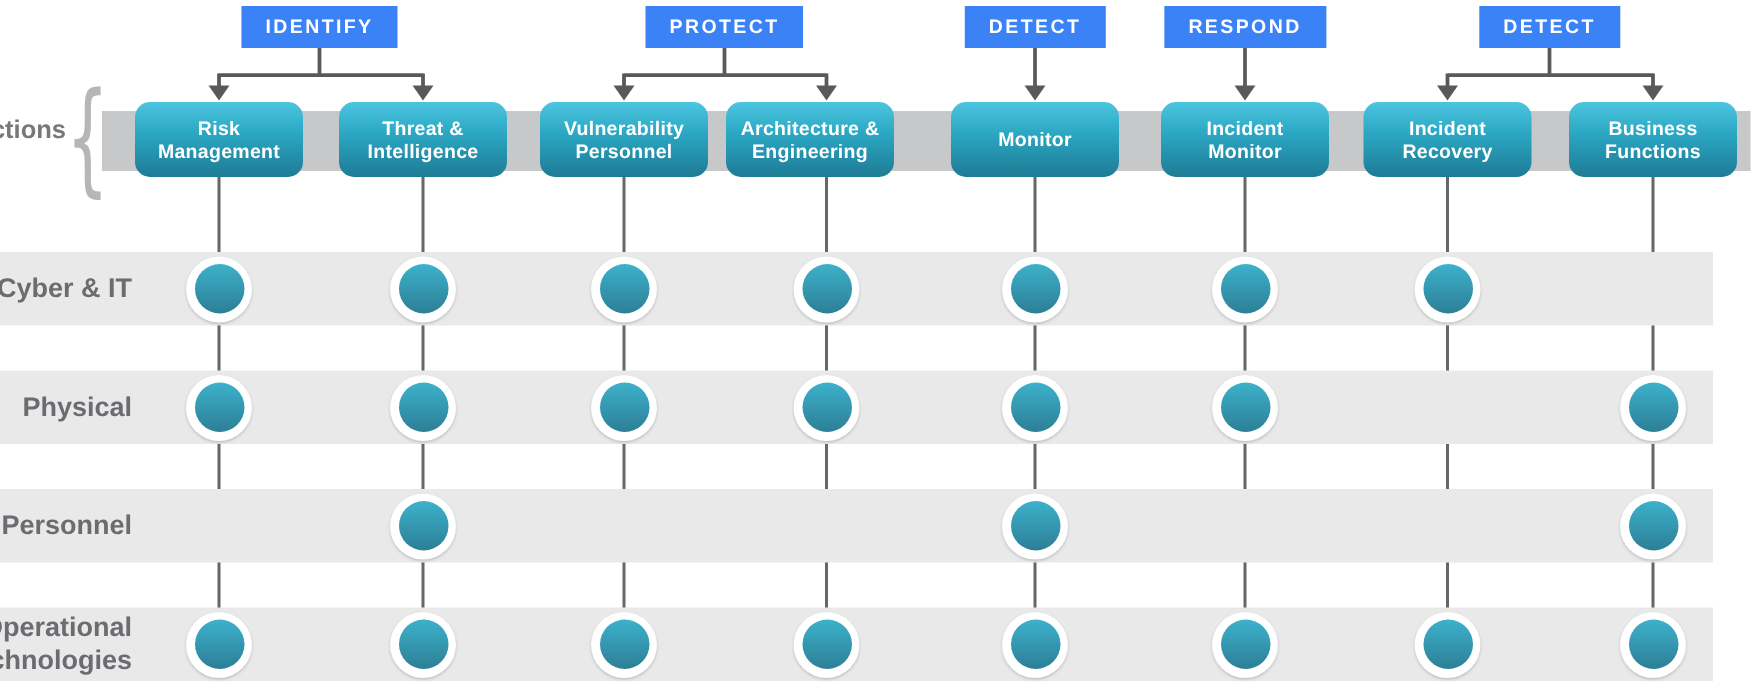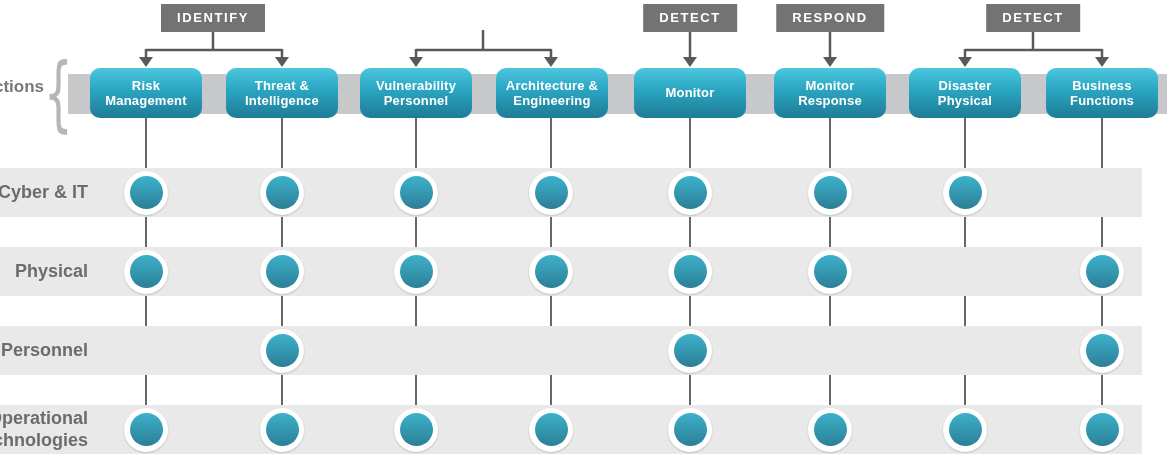--- a/index.html
+++ b/index.html
@@ -4,21 +4,21 @@
 <style>
   html,body{margin:0;padding:0;background:#ffffff;}
   .stage{
     position:relative;width:1175px;height:460px;overflow:hidden;
     font-family:"Liberation Sans","DejaVu Sans",sans-serif;
     background:#ffffff;
   }
   
   .phase{
     position:absolute;top:4px;height:28px;transform:translateX(-50%);
-    background:#737373;color:#ffffff;font-weight:bold;font-size:13px;
+    background:#3b82f6;color:#ffffff;font-weight:bold;font-size:13px;
     letter-spacing:1.6px;line-height:28px;padding:0 16px;white-space:nowrap;
     z-index:4;text-align:center;
   }
   
   .connectors{position:absolute;left:0;top:0;z-index:3;}
   
   .fn-band{
     position:absolute;left:68px;top:74px;width:1099px;height:40px;
     background:#c7c8ca;z-index:1;
   }
@@ -67,20 +67,21 @@
     background:linear-gradient(#3db1cb 0%,#2d85 0,#3db1cb 0%,#2c7f96 100%);
     background:linear-gradient(#3db1cb 0%,#2c7f96 100%);
   }
 </style>
 </head>
 <body>
 
 <div class="stage">
 
   <div class="phase" style="left:213px">IDENTIFY</div>
+  <div class="phase" style="left:483px">PROTECT</div>
   <div class="phase" style="left:830px">RESPOND</div>
   <div class="phase" style="left:690px">DETECT</div>
   <div class="phase" style="left:1033px">DETECT</div>
 
   <svg class="connectors" width="1175" height="70">
     <g stroke="#58595b" stroke-width="2.5" fill="none">
 
       <path d="M213 30 V50 M146 50 H282 M146 49 V58 M282 49 V58"></path>
 
       <path d="M483 30 V50 M416 50 H551 M416 49 V58 M551 49 V58"></path>
@@ -104,24 +105,24 @@
   </svg>
 
   <div class="fn-band"></div>
 
   <div class="fn-label">Functions</div>
   <div class="brace">{</div>
 
   <div class="fnbox" style="left:282px">Threat &amp; Intelligence</div>
   <div class="fnbox" style="left:146px">Risk Management</div>
   <div class="fnbox" style="left:416px">Vulnerability Personnel</div>
-  <div class="fnbox" style="left:552px">Architecture &amp; Engineering</div>
+  <div class="fnbox" style="left:540px">Architecture &amp; Engineering</div>
   <div class="fnbox" style="left:690px">Monitor</div>
-  <div class="fnbox" style="left:830px">Monitor Response</div>
-  <div class="fnbox" style="left:965px">Disaster Physical</div>
+  <div class="fnbox" style="left:830px">Incident Monitor</div>
+  <div class="fnbox" style="left:965px">Incident Recovery</div>
   <div class="fnbox" style="left:1102px">Business Functions</div>
 
   <div id="vlines">
       <div class="vline" style="left: 145px;"></div>
       <div class="vline" style="left: 281px;"></div>
       <div class="vline" style="left: 415px;"></div>
       <div class="vline" style="left: 550px;"></div>
       <div class="vline" style="left: 689px;"></div>
       <div class="vline" style="left: 829px;"></div>
       <div class="vline" style="left: 964px;"></div>

